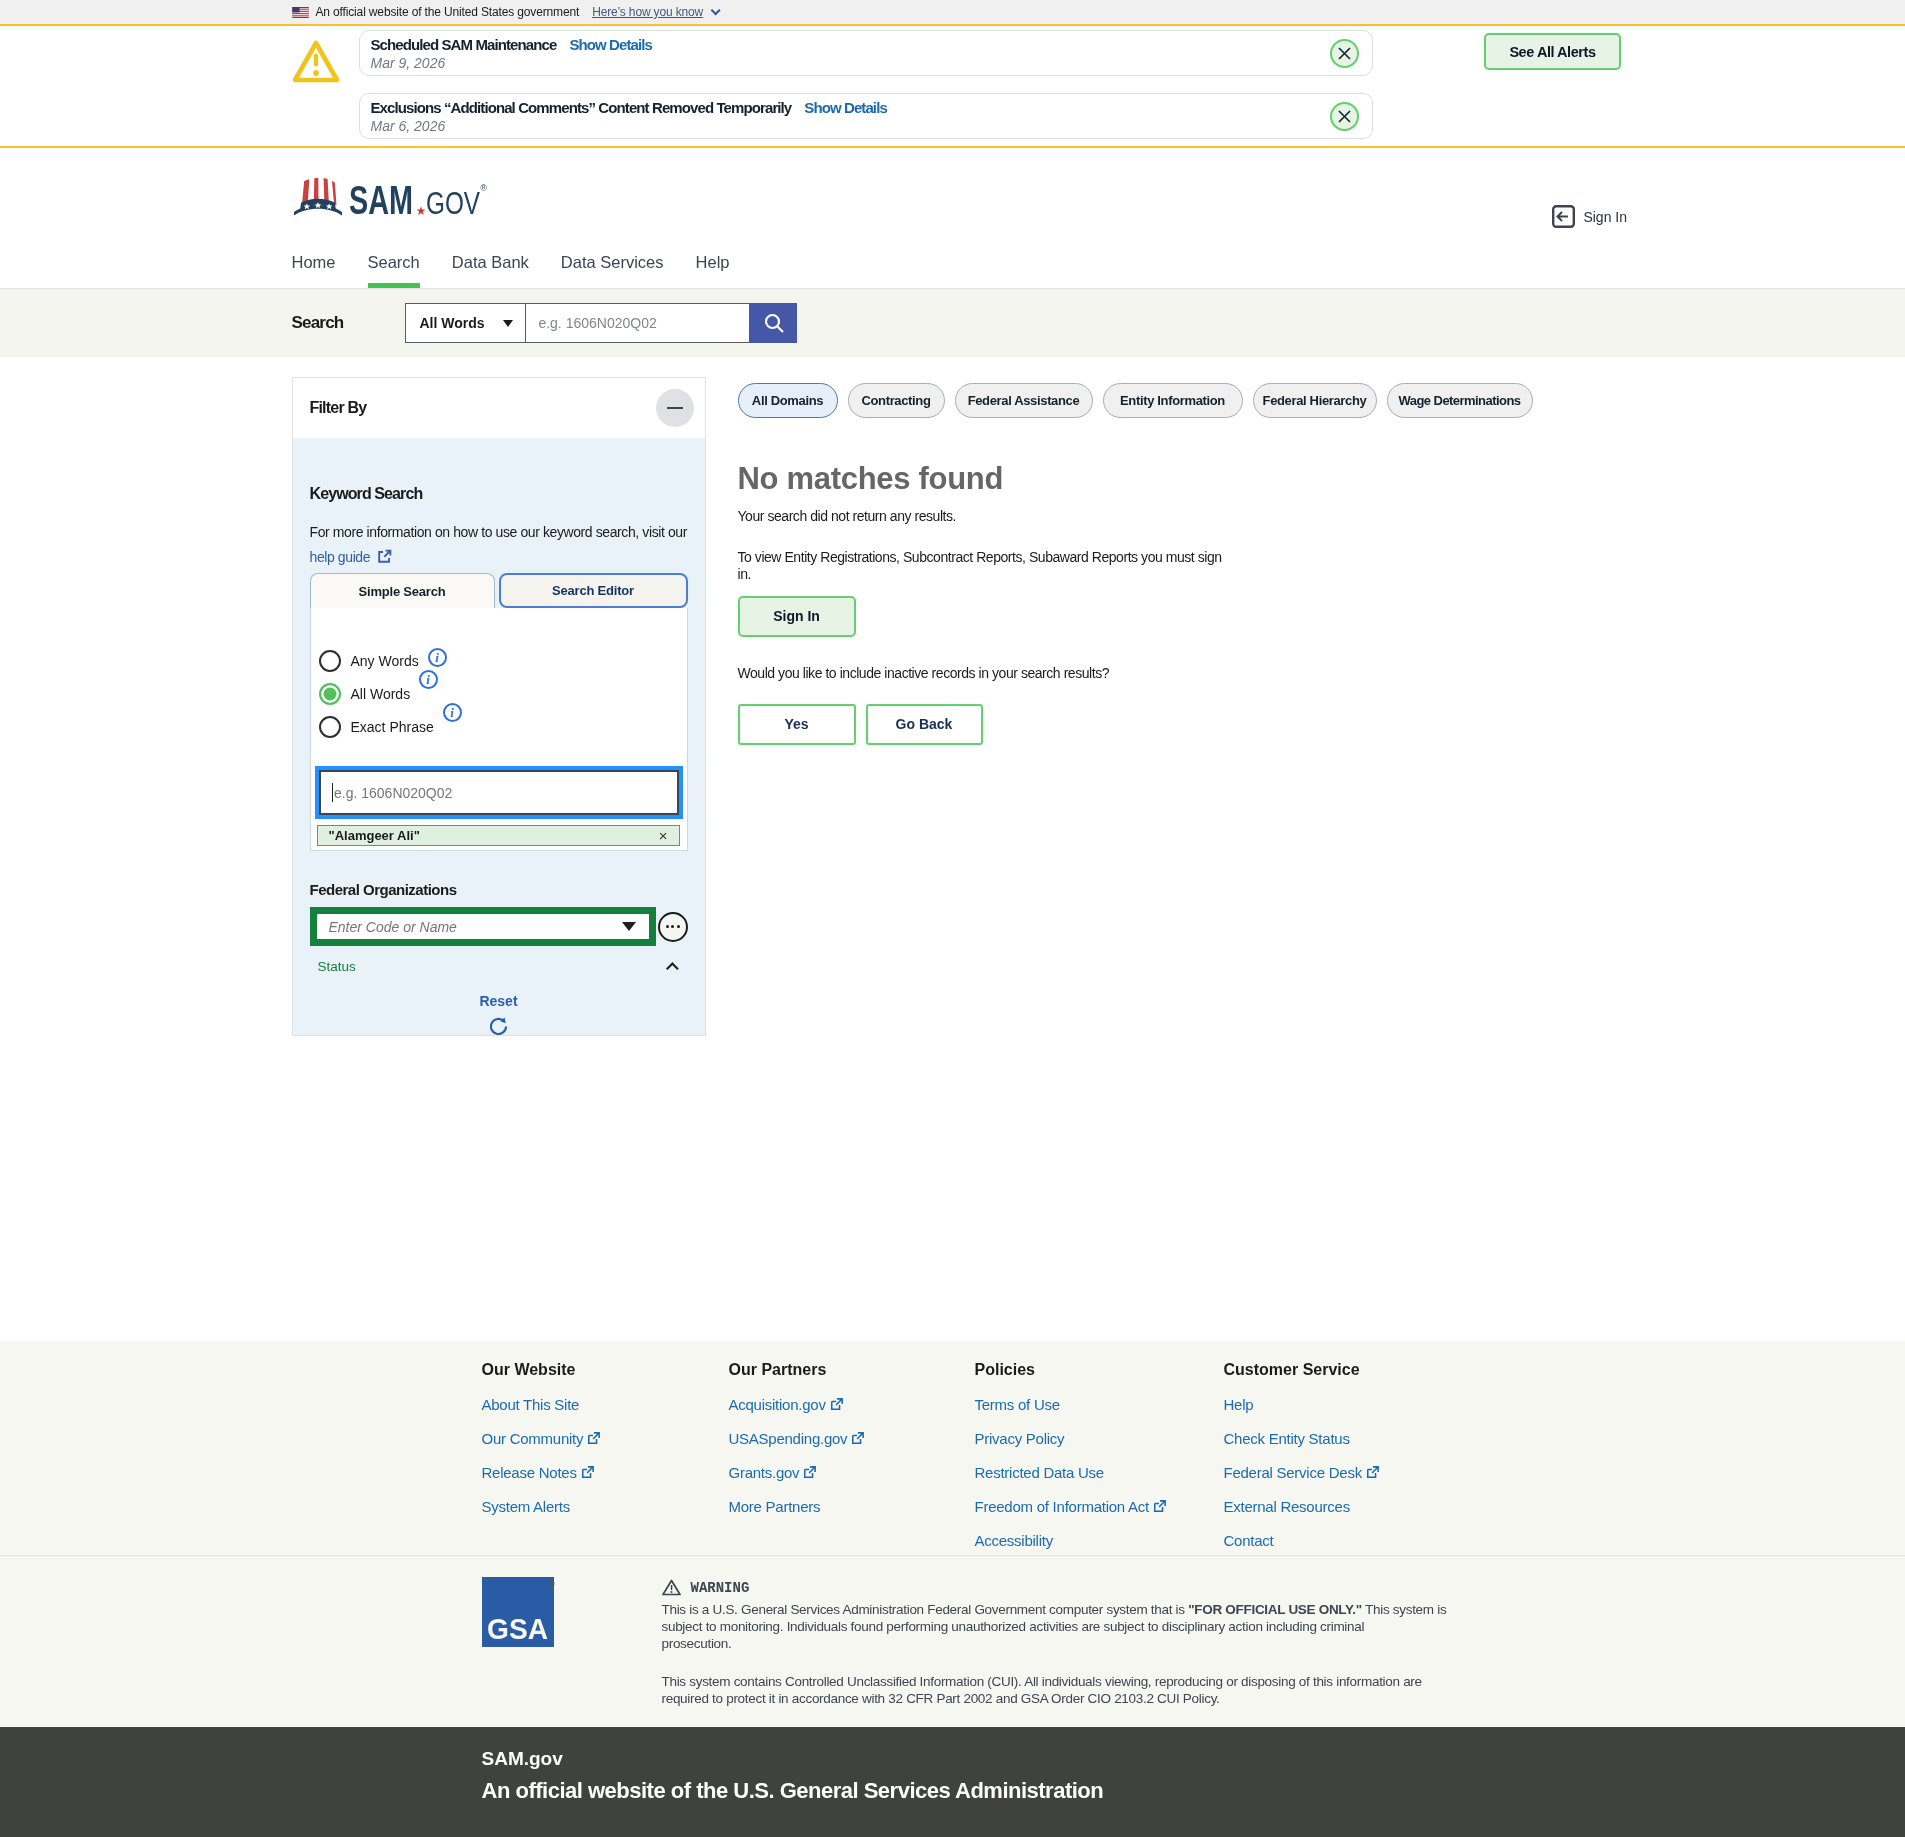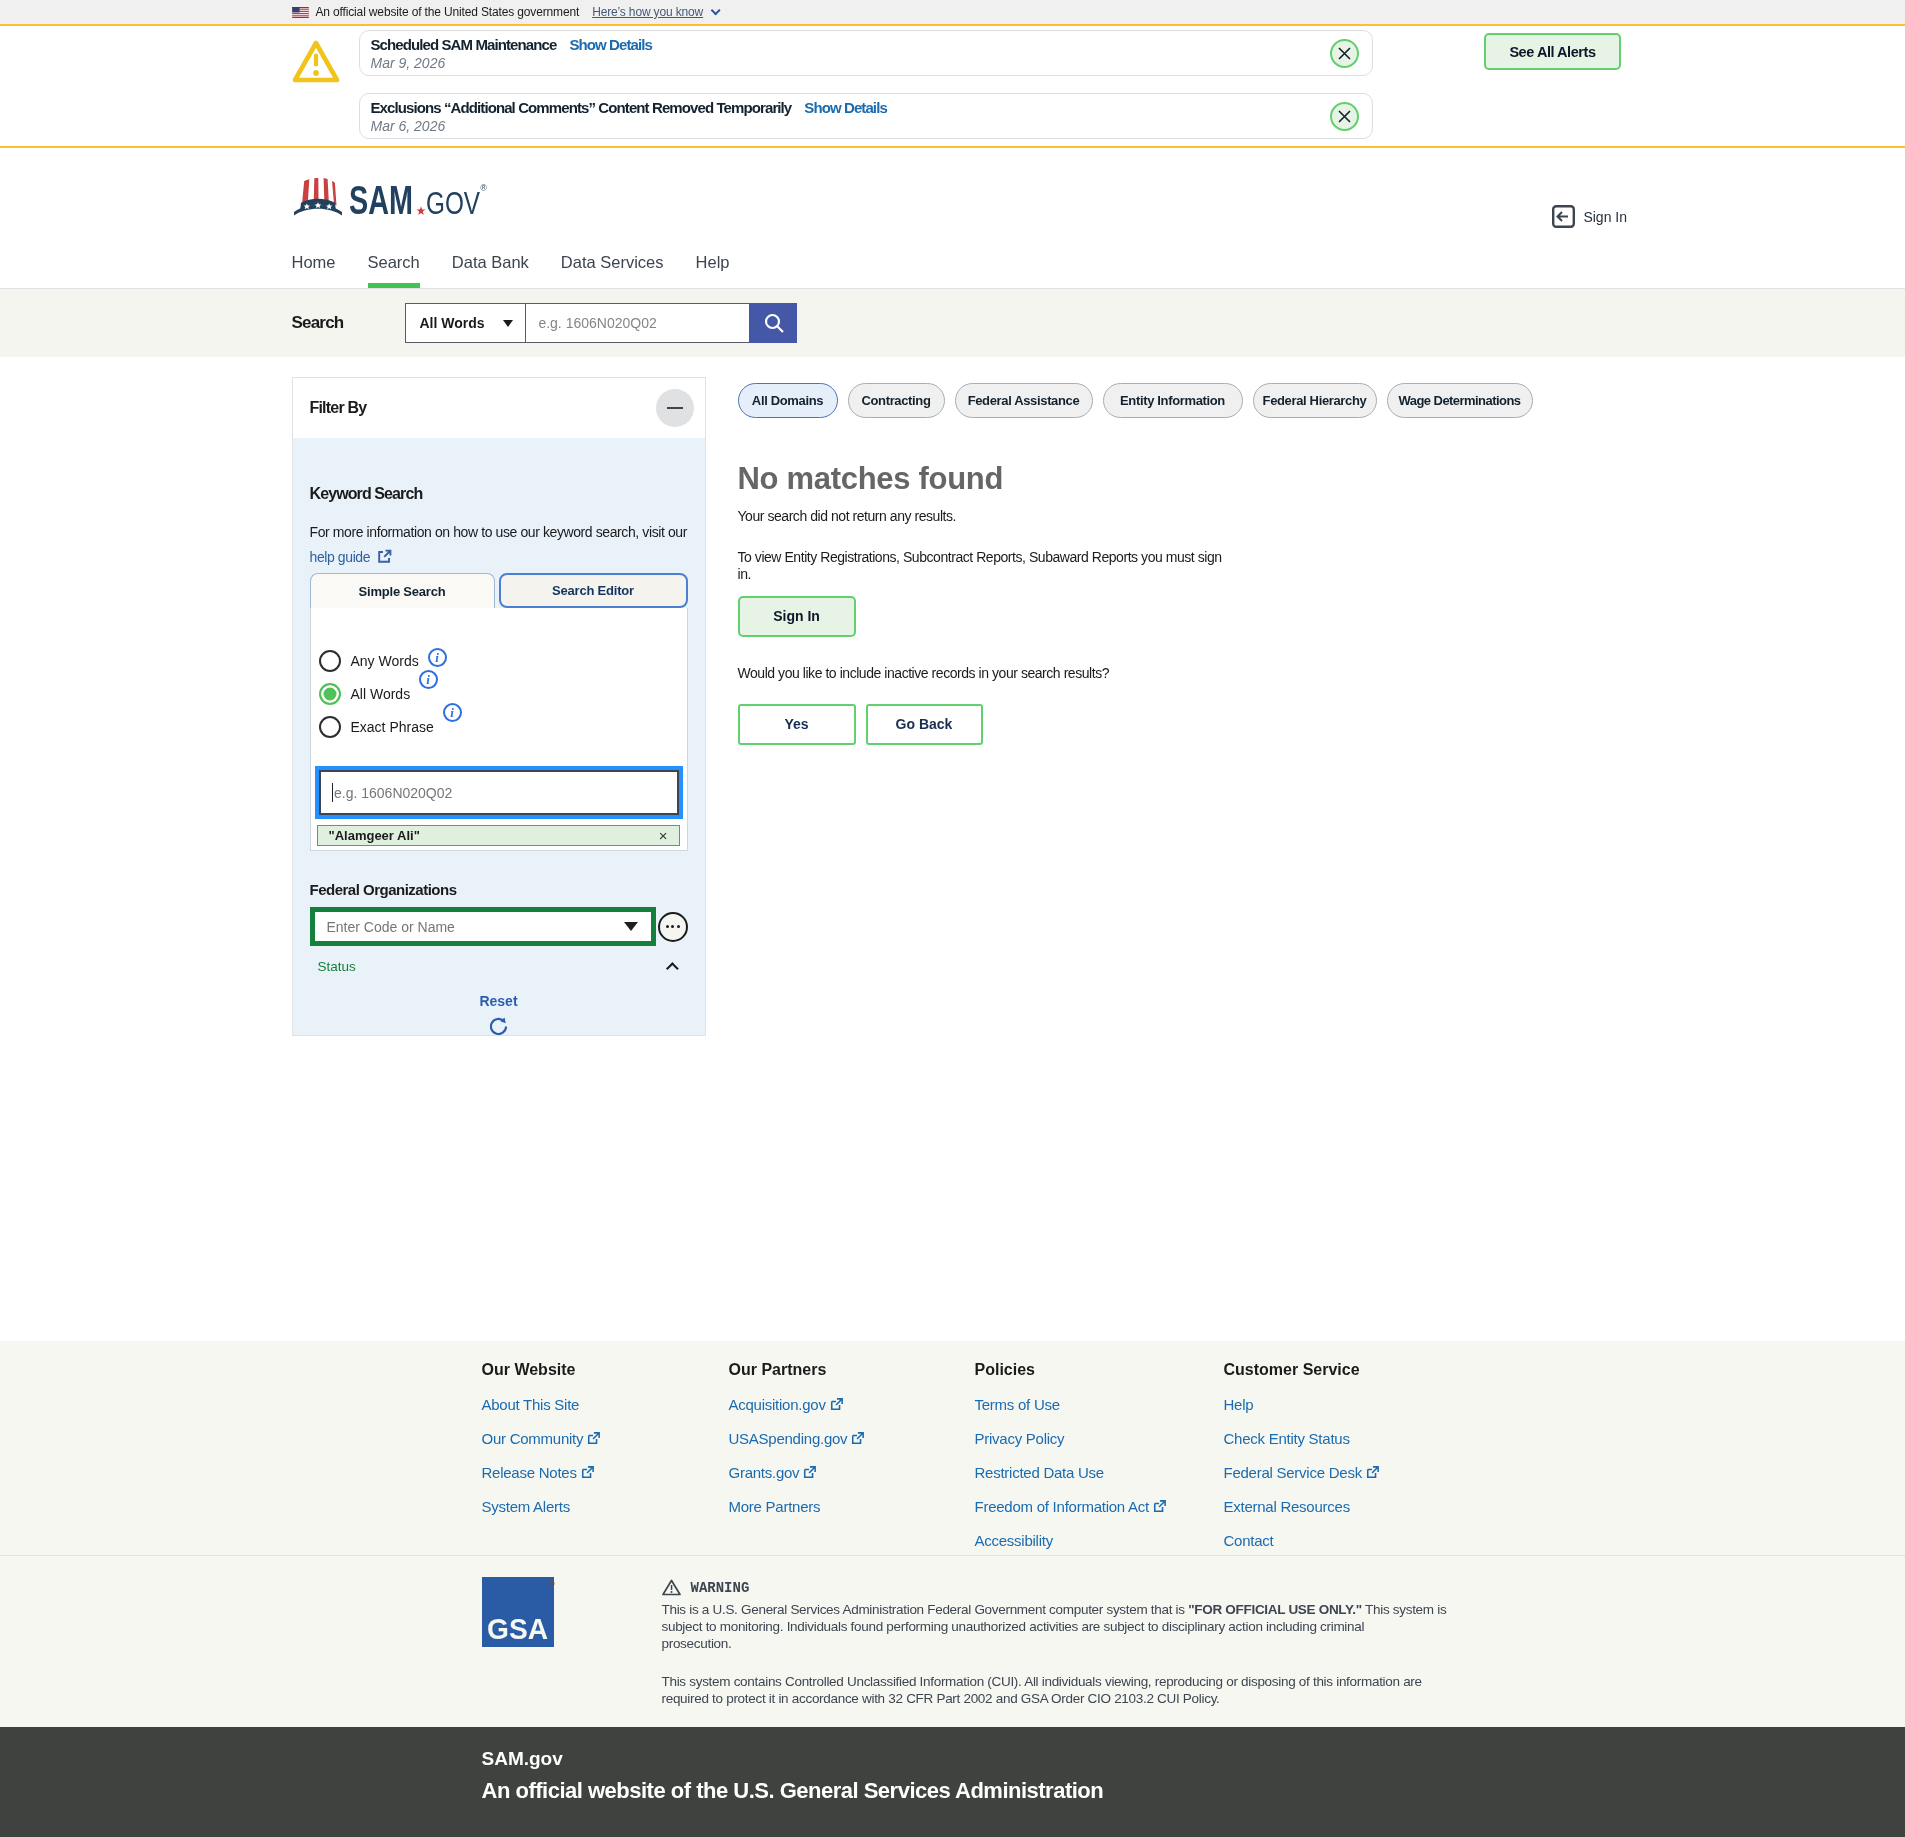--- a/index.html
+++ b/index.html
@@ -78,21 +78,21 @@
 .radio-row label { font-size:14px; margin-left:10px; color:#1b1b1b; }
 .info { position:absolute; width:19px; height:19px; border:2px solid #2d6fe0; border-radius:50%; color:#2d6fe0; font-size:13px; font-style:italic; font-weight:bold; display:flex; align-items:center; justify-content:center; font-family:"Liberation Serif",serif; }
 
 .kw-input { margin:32px 8px 0 8px; height:45px; border:2px solid #3d4551; box-shadow:0 0 0 4px #2491ff; background:#fff; display:flex; align-items:center; padding-left:11px; color:#767676; font-size:14px; }
 .kw-input .caretbar { width:1.5px; height:19px; background:#222; margin-right:1px; }
 .chip { margin:10px 7px 0 6px; background:#dff1de; border:1.5px solid #55a15f; height:21px; display:flex; align-items:center; justify-content:space-between; padding:0 11px; font-size:13px; font-weight:bold; color:#1b1b1b; }
 .chip .x { font-weight:normal; font-size:15px; color:#333; }
 
 .fedorg-h { font-size:15px; letter-spacing:-0.5px; font-weight:bold; margin:30px 0 0; }
 .combo-row { display:flex; align-items:center; margin-top:9px; }
-.combo { position:relative; flex:none; width:346px; height:39px; border:5px solid #15803d; background:#fff; display:flex; align-items:center; padding-left:12px; color:#767676; font-size:14px; }
+.combo { position:relative; flex:none; width:346px; height:39px; border:7px solid #15803d; background:#fff; display:flex; align-items:center; padding-left:12px; color:#767676; font-size:14px;font-style:italic; }
 .combo .caret { position:absolute; right:13px; width:0; height:0; border-left:7px solid transparent; border-right:7px solid transparent; border-top:9px solid #1f1f1f; }
 .dots-circle { width:30px; height:30px; margin-left:2px; border:2.5px solid #1b1b1b; border-radius:50%; background:#f5f5f2; display:flex; align-items:center; justify-content:center; gap:2.5px; flex:none; }
 .dots-circle i { width:3px; height:3px; background:#1b1b1b; border-radius:50%; }
 .status-row { display:flex; align-items:center; justify-content:space-between; margin:13px 6px 0 8px; font-size:13.5px; color:#15803d; }
 .chev-up { width:9px; height:9px; border-left:2px solid #1b1b1b; border-top:2px solid #1b1b1b; transform:rotate(45deg) translateY(3px); margin-right:3px; }
 .status-box { margin-top:9px; background:#fff; border:1px solid #dfe1e2; padding:13px 0 11px 14px; }
 .cb-row { display:flex; align-items:center; margin-bottom:10px; }
 .cb-row:last-child { margin-bottom:0; }
 .checkbox { width:22px; height:22px; border-radius:4px; flex:none; }
 .checkbox.on { background:#52c15c; display:flex; align-items:center; justify-content:center; }

